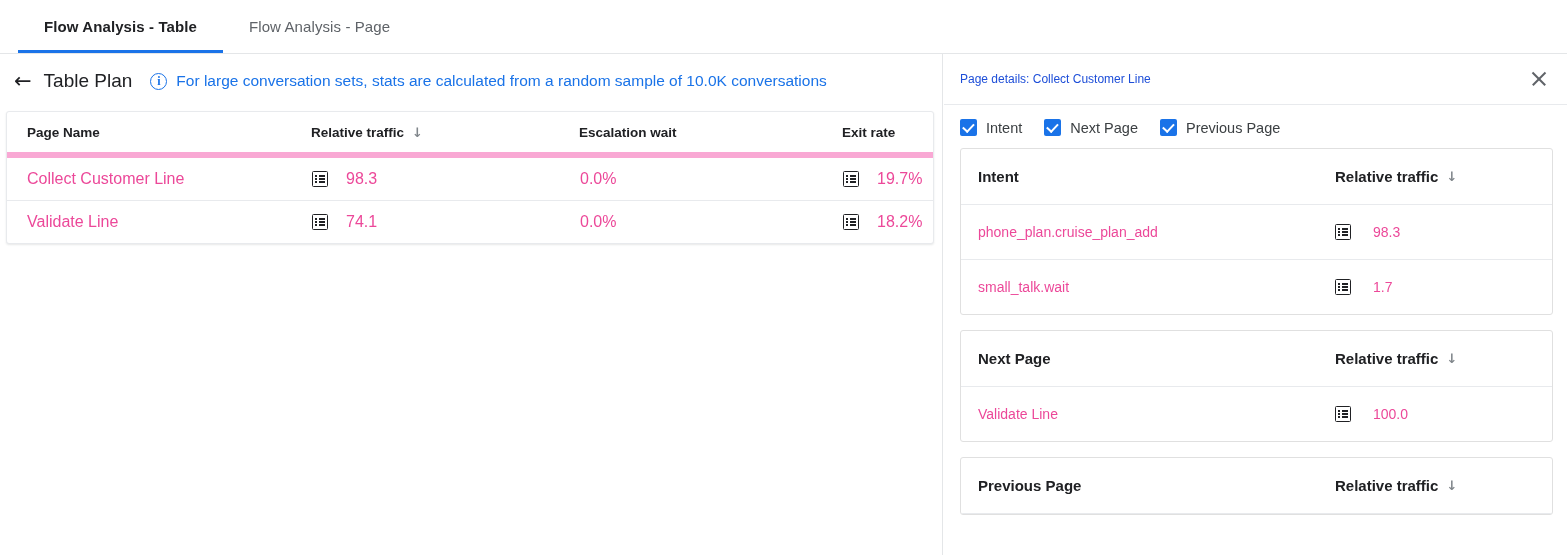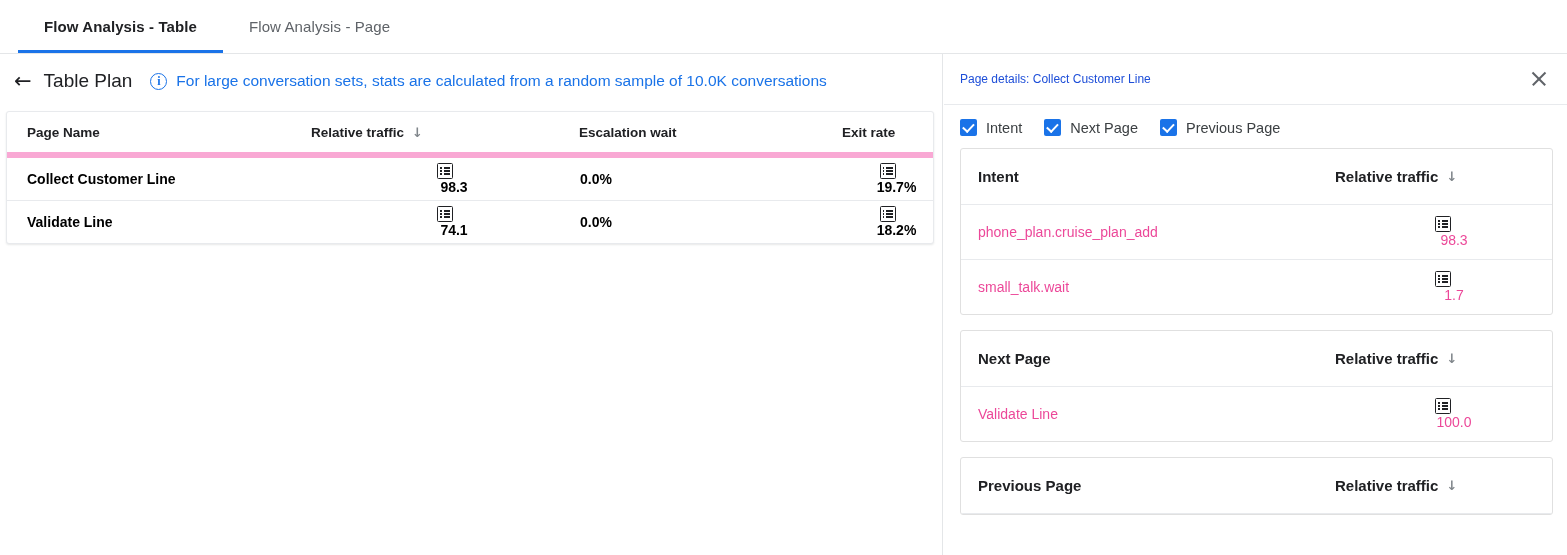--- a/index.html
+++ b/index.html
@@ -132,43 +132,42 @@
     text-align: left;
     font-size: 13.5px;
     font-weight: bold;
     color: #202124;
     padding: 0 0 0 0;
     height: 40px;
     border-bottom: 6px solid #f9a8d4;
     vertical-align: middle;
   }
   table.grid td {
-    font-size: 14px;
-    color: #000000;
+    font-size: 16px;
+    color: #ec4899;
     height: 40px;
     vertical-align: middle;
     border-bottom: 1px solid #e8eaed;
-    font-weight: bold;
   }
   table.grid tr:last-child td { border-bottom: none; }
   .c1 { width: 284px; padding-left: 20px !important; }
   .c2 { width: 268px; }
   .c3 { width: 263px; }
   .c4 { width: auto; }
 
   .hdr-inner { display: flex; align-items: center; }
   .sort-arrow {
     margin-left: 8px;
     color: #80868b;
     font-size: 13px;
     font-family: "DejaVu Sans", sans-serif;
     line-height: 1;
   }
 
-  .cellflex { display: flex; align-items: center; flex-direction: column; }
+  .cellflex { display: flex; align-items: center; }
   .val { margin-left: 18px; }
 
   
   .list-icon {
     width: 16px;
     height: 16px;
     border: 1.7px solid #202124;
     border-radius: 1.5px;
     box-sizing: border-box;
     display: inline-flex;

